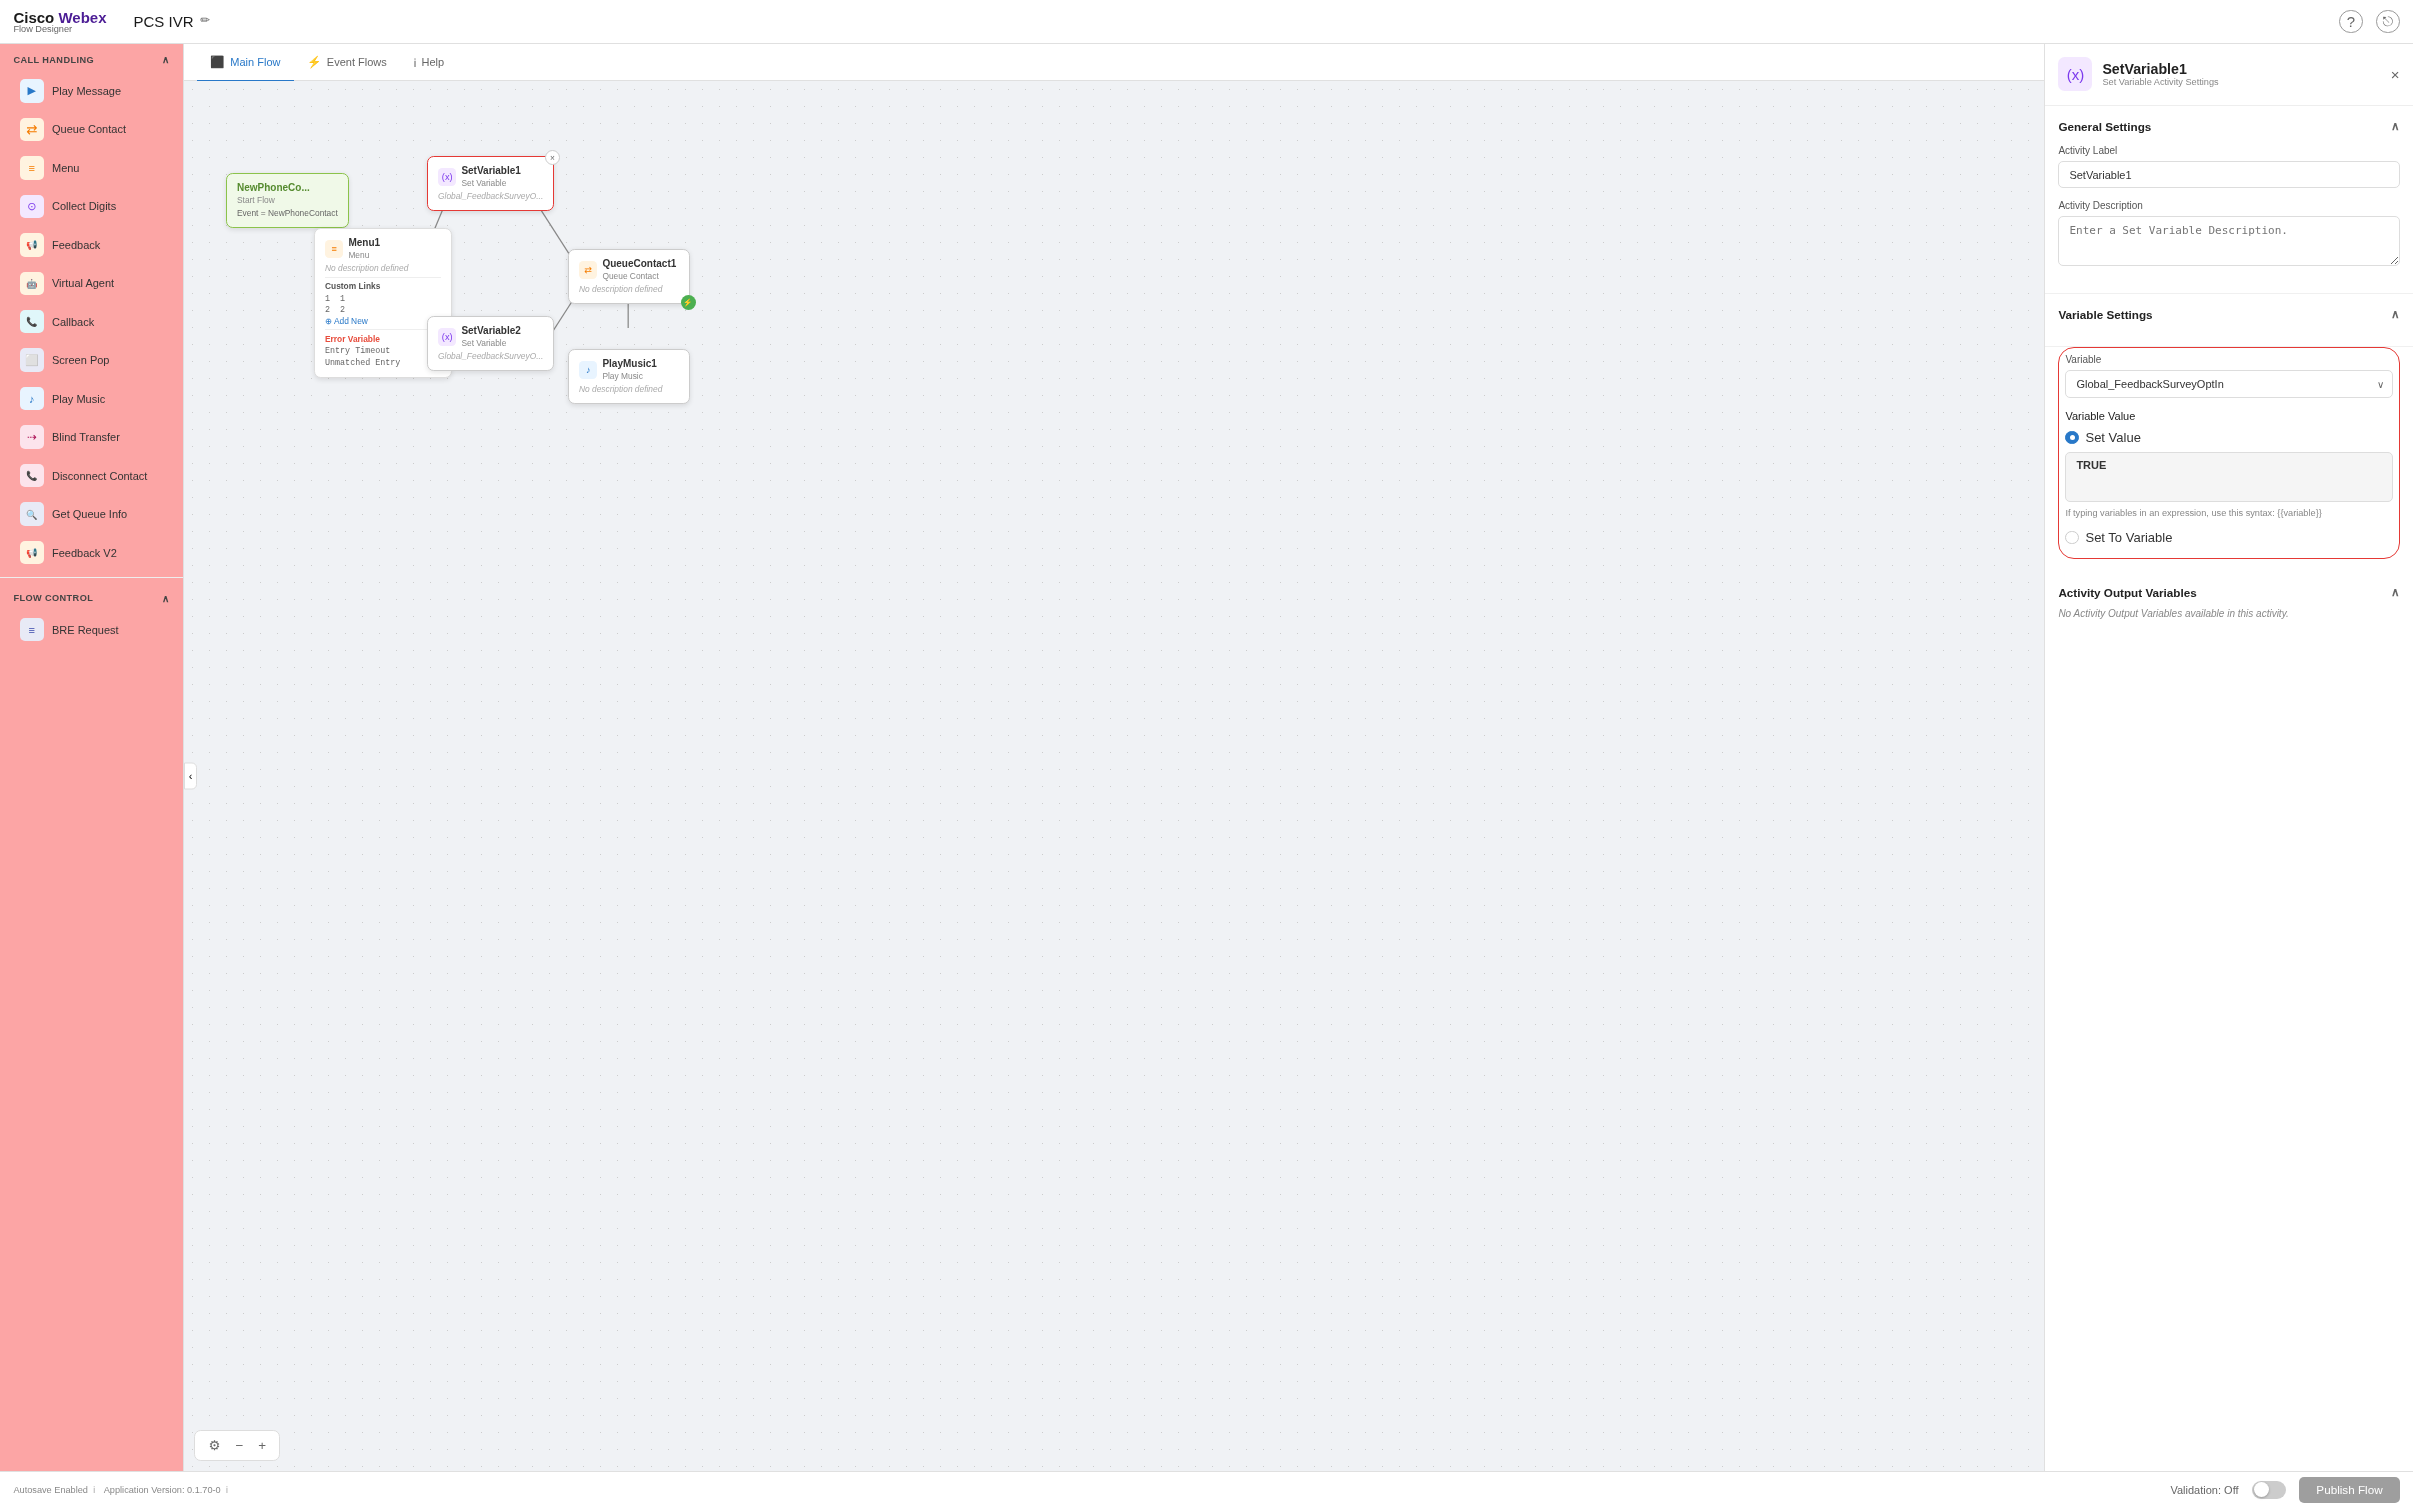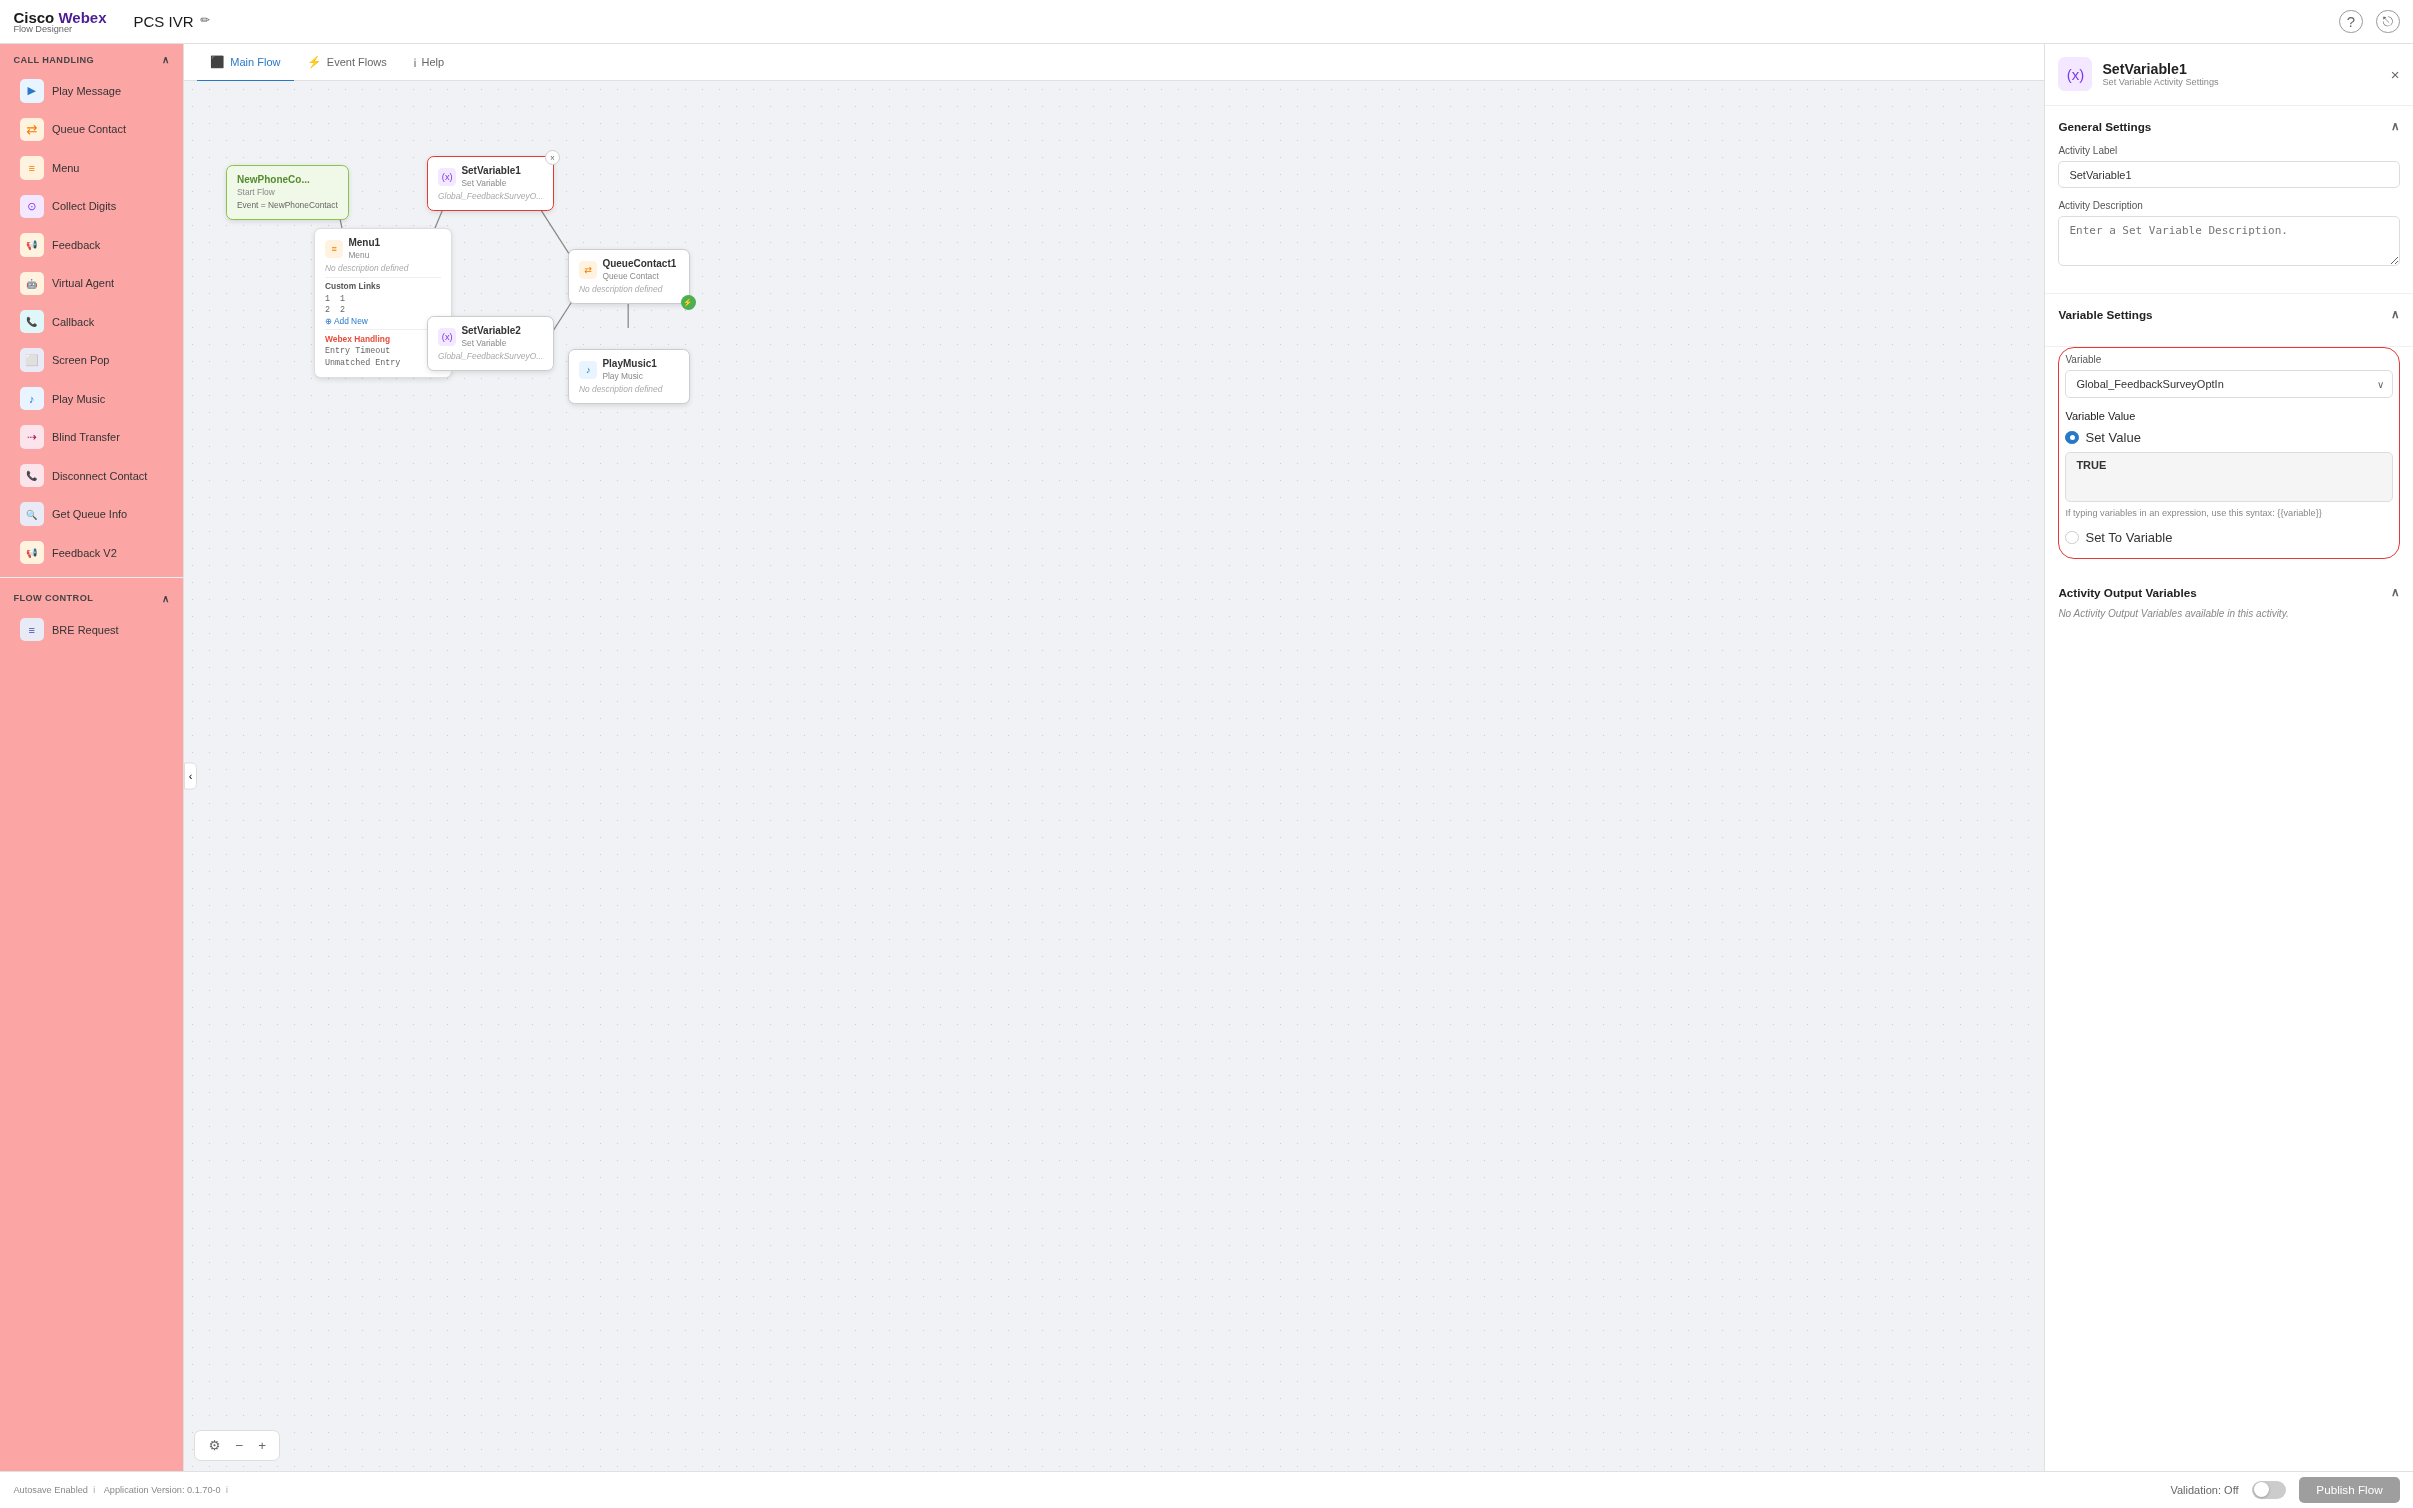--- a/index.html
+++ b/index.html
@@ -245,21 +245,21 @@
         <line x1="420" y1="330" x2="465" y2="260" stroke="#888" stroke-width="1.5"></line>
 
         <line x1="530" y1="260" x2="530" y2="295" stroke="#888" stroke-width="1.5"></line>
         <defs>
           <marker id="arrow" markerWidth="6" markerHeight="6" refX="3" refY="3" orient="auto">
             <path d="M0,0 L0,6 L6,3 z" fill="#888"></path>
           </marker>
         </defs>
       </svg>
 
-      <div class="flow-node start-node" style="left:42px; top:84px; min-width:101px;">
+      <div class="flow-node start-node" style="left:42px; top:92px; min-width:101px;">
         <div class="flow-node-title">NewPhoneCo...</div>
         <div class="flow-node-subtitle">Start Flow</div>
         <div class="flow-node-desc" style="font-style:normal; color:#666; font-size:8.4px; margin-top:3.4px;">Event = NewPhoneContact</div>
       </div>
 
       <div class="flow-node menu-node" style="left:130px; top:147px; width:138px;">
         <div class="node-header">
           <div class="node-icon" style="background:#fff3e0; color:#f57c00;">≡</div>
           <div>
             <div class="flow-node-title">Menu1</div>
@@ -271,21 +271,21 @@
         <div class="menu-section">
           <div class="menu-section-title">Custom Links</div>
           <div style="display:flex; gap:13.4px;">
             <div>
               <div class="menu-item">1&nbsp;&nbsp;1</div>
               <div class="menu-item">2&nbsp;&nbsp;2</div>
             </div>
           </div>
           <div class="menu-add">⊕ Add New</div>
           <div class="menu-divider"></div>
-          <div class="menu-section-title" style="color:#e74c3c;">Webex Handling</div>
+          <div class="menu-section-title" style="color:#e74c3c;">Error Variable</div>
           <div class="menu-item">Entry Timeout</div>
           <div class="menu-item">Unmatched Entry</div>
         </div>
       </div>
 
       <div class="flow-node set-var-node-selected" style="left:243px; top:75px; min-width:122px; border:1.7px solid #e53935; border-radius:6.7px; position:absolute;">
         <div class="node-delete">×</div>
         <div class="node-header">
           <div class="node-icon" style="background:#f3e8ff; color:#7c3aed;">(x)</div>
           <div>

